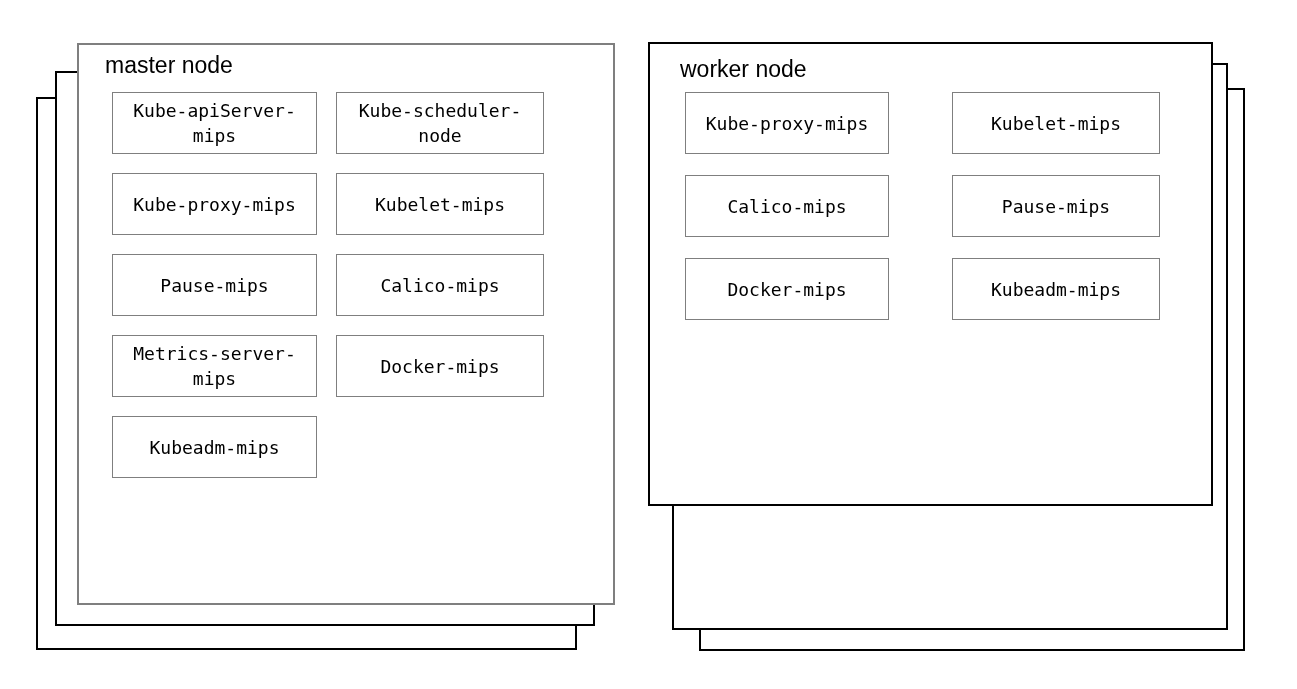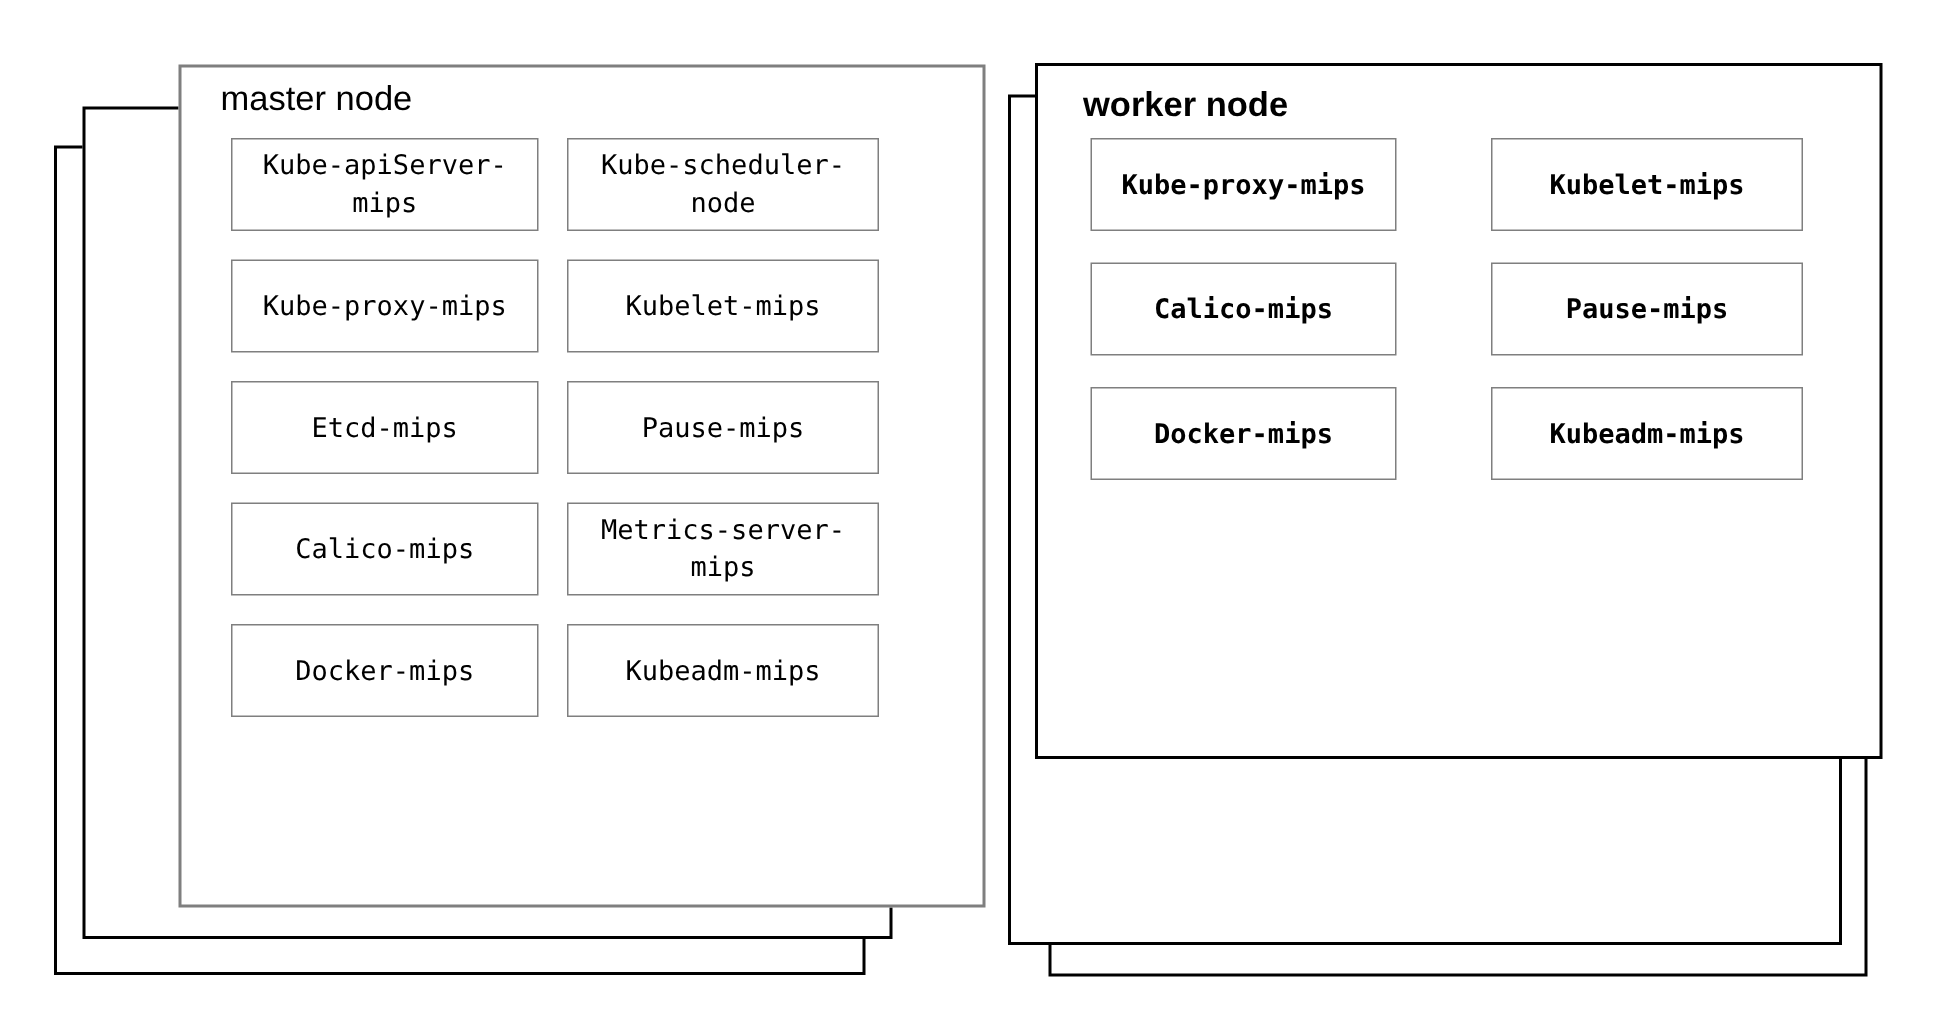--- a/index.html
+++ b/index.html
@@ -17,21 +17,20 @@
   
   .stack-layer {
     position: absolute;
     background: #ffffff;
     border: 2px solid #000000;
   }
   
   .node-box {
     position: absolute;
     background: #ffffff;
-    margin-left: 42px;
   }
   .node-box.master { border: 2px solid #7f7f7f; }
   .node-box.worker { border: 2px solid #000000; }
 
   .node-title {
     position: absolute;
     font-family: "Liberation Sans", sans-serif;
     font-size: 23px;
     line-height: 26px;
     color: #000000;
@@ -74,39 +73,38 @@
   }
 
   
   .master-back { left: 36px; top: 97px; width: 541px; height: 553px; }
   .master-mid  { left: 55px; top: 71px; width: 540px; height: 555px; }
   .node-box.master { left: 77px; top: 43px; width: 538px; height: 562px; }
 
   
   .worker-back { left: 699px; top: 88px; width: 546px; height: 563px; }
   .worker-mid  { left: 672px; top: 63px; width: 556px; height: 567px; }
-  .node-box.worker { left: 648px; top: 42px; width: 565px; height: 464px; font-weight: bold; }
+  .node-box.worker { left: 648px; top: 42px; width: 565px; height: 464px; }
 </style>
 </head>
 <body>
 
 <div class="canvas">
 
   <div class="stack-layer master-back"></div>
   <div class="stack-layer master-mid"></div>
   <div class="node-box master">
     <div class="node-title">master node</div>
     <div class="component-grid">
       <div class="component-box">Kube-apiServer-
 mips</div>
       <div class="component-box">Kube-scheduler-
 node</div>
       <div class="component-box">Kube-proxy-mips</div>
       <div class="component-box">Kubelet-mips</div>
-      <div class="component-box">Etcd-mips</div>
       <div class="component-box">Pause-mips</div>
       <div class="component-box">Calico-mips</div>
       <div class="component-box">Metrics-server-
 mips</div>
       <div class="component-box">Docker-mips</div>
       <div class="component-box">Kubeadm-mips</div>
     </div>
   </div>
 
   <div class="stack-layer worker-back"></div>

